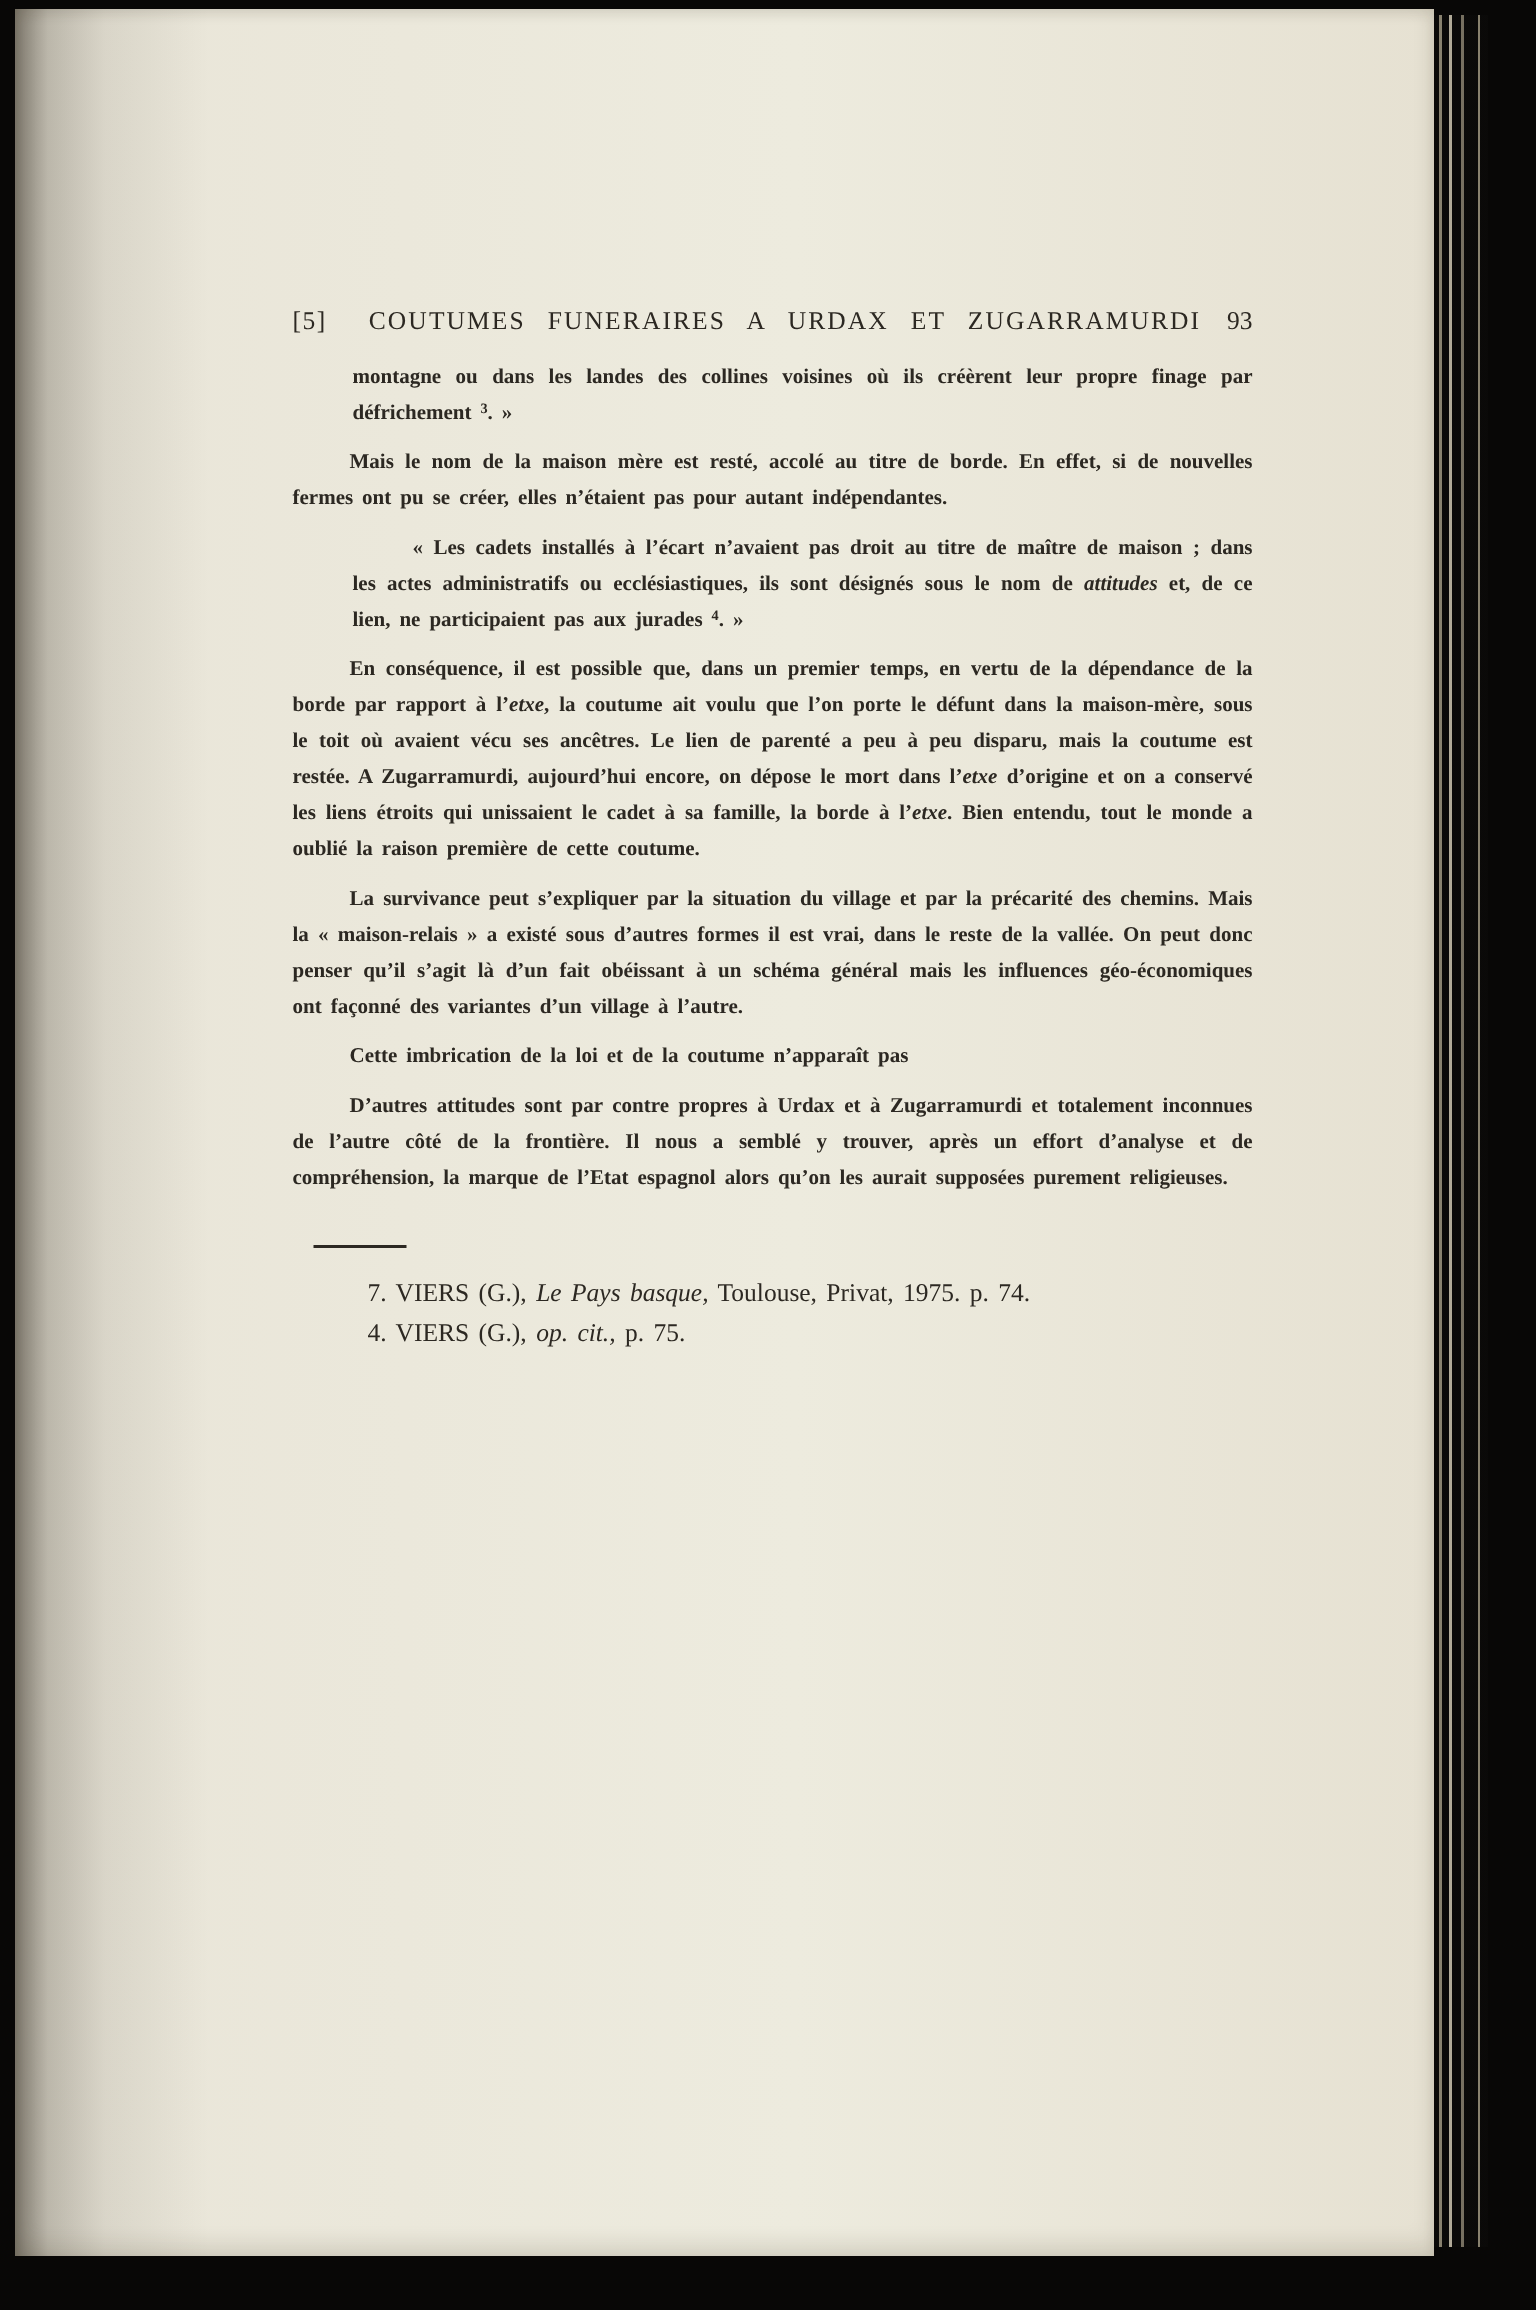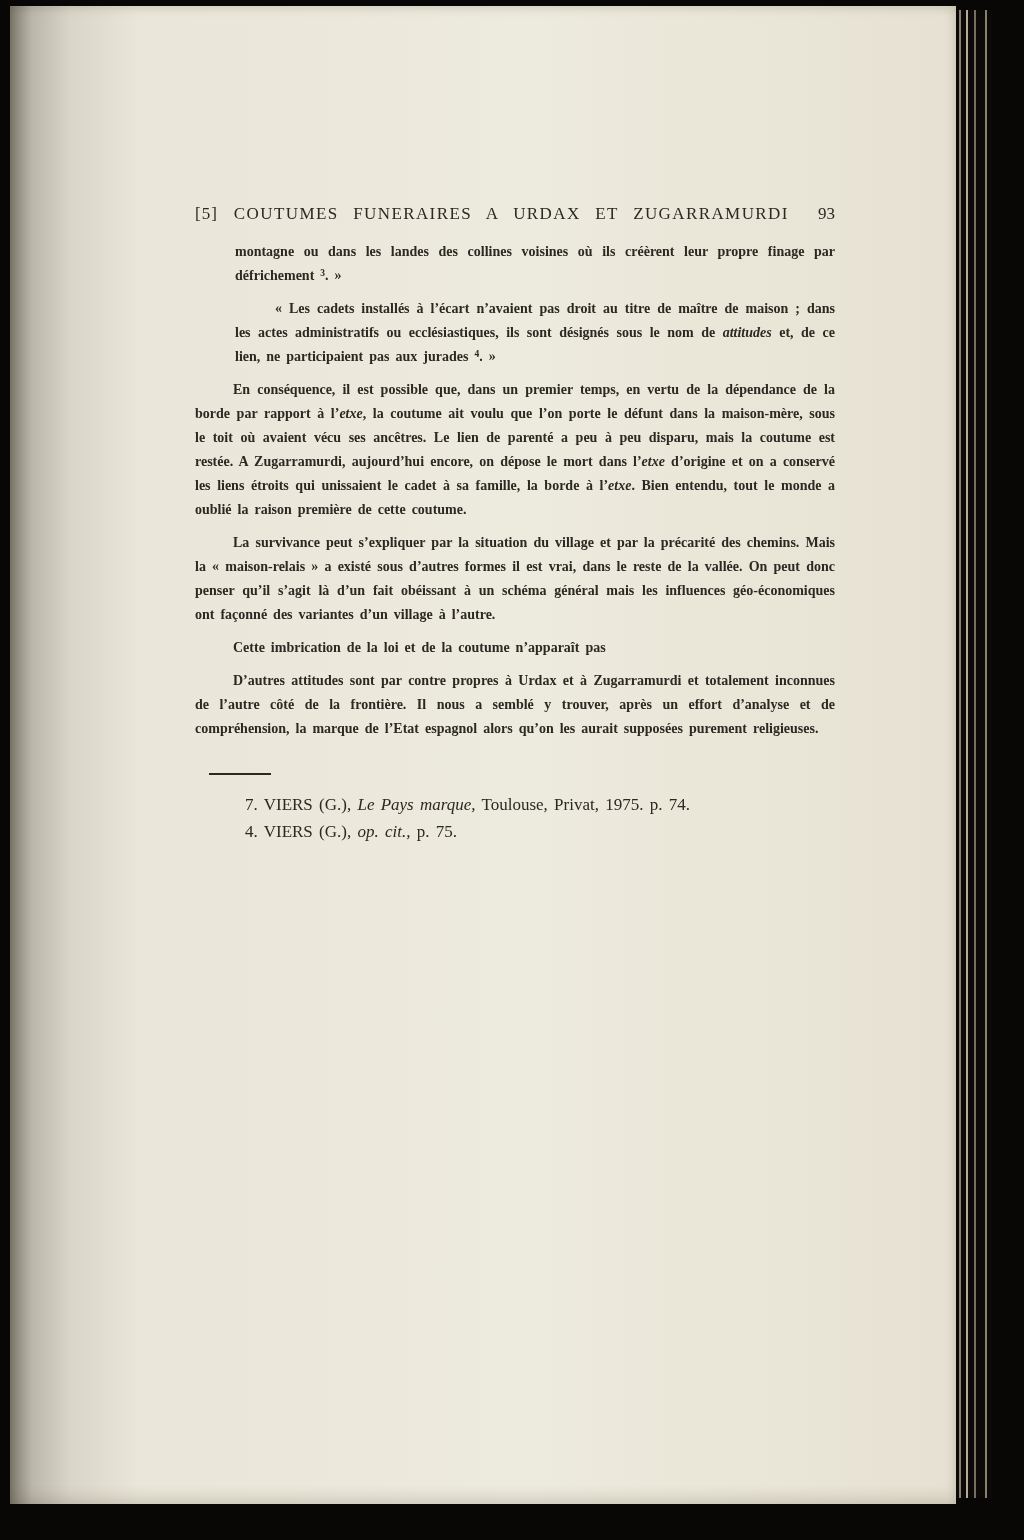--- a/index.html
+++ b/index.html
@@ -23,21 +23,21 @@
       #0b0a09 5px 10px, #cfc7b2 10px 12px,
       #0b0a09 12px 18px, #8a8270 18px 20px,
       #0b0a09 20px 26px);
     opacity:.85;
   }
   .content{
     position:absolute;left:185px;top:198px;width:640px;color:#2c2822;
   }
   .header{display:flex;align-items:baseline;font-size:17px;}
   .header .bracket{margin-right:16px;letter-spacing:1px;}
-  .header .title{flex:1;letter-spacing:1.4px;word-spacing:9px;white-space:nowrap;overflow:hidden;}
+  .header .title{flex:1;letter-spacing:1.4px;word-spacing:9px;white-space:nowrap;overflow:hidden;margin-left:12px;}
   .header .pagenum{margin-left:0;}
   .text-block{margin-top:16px;font-size:14px;line-height:24px;text-align:justify;word-spacing:2.5px;font-weight:bold;}
   .text-block p{margin:0 0 9px 0;}
   p.body{text-indent:38px;}
   p.quote{margin-left:40px;text-indent:40px;}
   p.quote-cont{margin-left:40px;text-indent:0;}
   sup{font-size:68%;line-height:0;vertical-align:baseline;position:relative;top:-0.45em;}
   i{font-style:italic;}
   .footnote-rule{margin:32px 0 16px 14px;width:62px;border-top:2px solid #2c2822;}
   .footnotes{font-size:17px;line-height:27px;padding-left:50px;word-spacing:2px;}
@@ -49,27 +49,28 @@
 <div class="scan">
   <div class="page">
     <div class="content">
       <div class="header">
         <span class="bracket">[5]</span>
         <span class="title">COUTUMES FUNERAIRES A URDAX ET ZUGARRAMURDI</span>
         <span class="pagenum">93</span>
       </div>
       <div class="text-block">
           <p class="quote-cont"><span>montagne ou dans les landes des collines voisines où ils créèrent leur propre finage par défrichement </span><sup>3</sup><span>. »</span></p>
+          <p class="body"><span>Mais le nom de la maison mère est resté, accolé au titre de borde. En effet, si de nouvelles fermes ont pu se créer, elles n’étaient pas pour autant indépendantes.</span></p>
           <p class="quote"><span>« Les cadets installés à l’écart n’avaient pas droit au titre de maître de maison ; dans les actes administratifs ou ecclésiastiques, ils sont désignés sous le nom de </span><i>attitudes</i><span> et, de ce lien, ne participaient pas aux jurades </span><sup>4</sup><span>. »</span></p>
           <p class="body"><span>En conséquence, il est possible que, dans un premier temps, en vertu de la dépendance de la borde par rapport à l’</span><i>etxe</i><span>, la coutume ait voulu que l’on porte le défunt dans la maison-mère, sous le toit où avaient vécu ses ancêtres. Le lien de parenté a peu à peu disparu, mais la coutume est restée. A Zugarramurdi, aujourd’hui encore, on dépose le mort dans l’</span><i>etxe</i><span> d’origine et on a conservé les liens étroits qui unissaient le cadet à sa famille, la borde à l’</span><i>etxe</i><span>. Bien entendu, tout le monde a oublié la raison première de cette coutume.</span></p>
           <p class="body"><span>La survivance peut s’expliquer par la situation du village et par la précarité des chemins. Mais la « maison-relais » a existé sous d’autres formes il est vrai, dans le reste de la vallée. On peut donc penser qu’il s’agit là d’un fait obéissant à un schéma général mais les influences géo-économiques ont façonné des variantes d’un village à l’autre.</span></p>
           <p class="body"><span>Cette imbrication de la loi et de la coutume n’apparaît pas</span></p>
           <p class="body"><span>D’autres attitudes sont par contre propres à Urdax et à Zugarramurdi et totalement inconnues de l’autre côté de la frontière. Il nous a semblé y trouver, après un effort d’analyse et de compréhension, la marque de l’Etat espagnol alors qu’on les aurait supposées purement religieuses.</span></p>
         </div>
       <div class="footnote-rule"></div>
       <div class="footnotes">
-          <p class="footnote"><span>7. VIERS (G.), </span><i>Le Pays marque,</i><span> Toulouse, Privat, 1975. p. 74.</span></p>
+          <p class="footnote"><span>7. VIERS (G.), </span><i>Le Pays basque,</i><span> Toulouse, Privat, 1975. p. 74.</span></p>
           <p class="footnote"><span>4. VIERS (G.), </span><i>op. cit.,</i><span> p. 75.</span></p>
         </div>
     </div>
   </div>
   <div class="edge-stack"></div>
 </div>
 
 </body></html>

